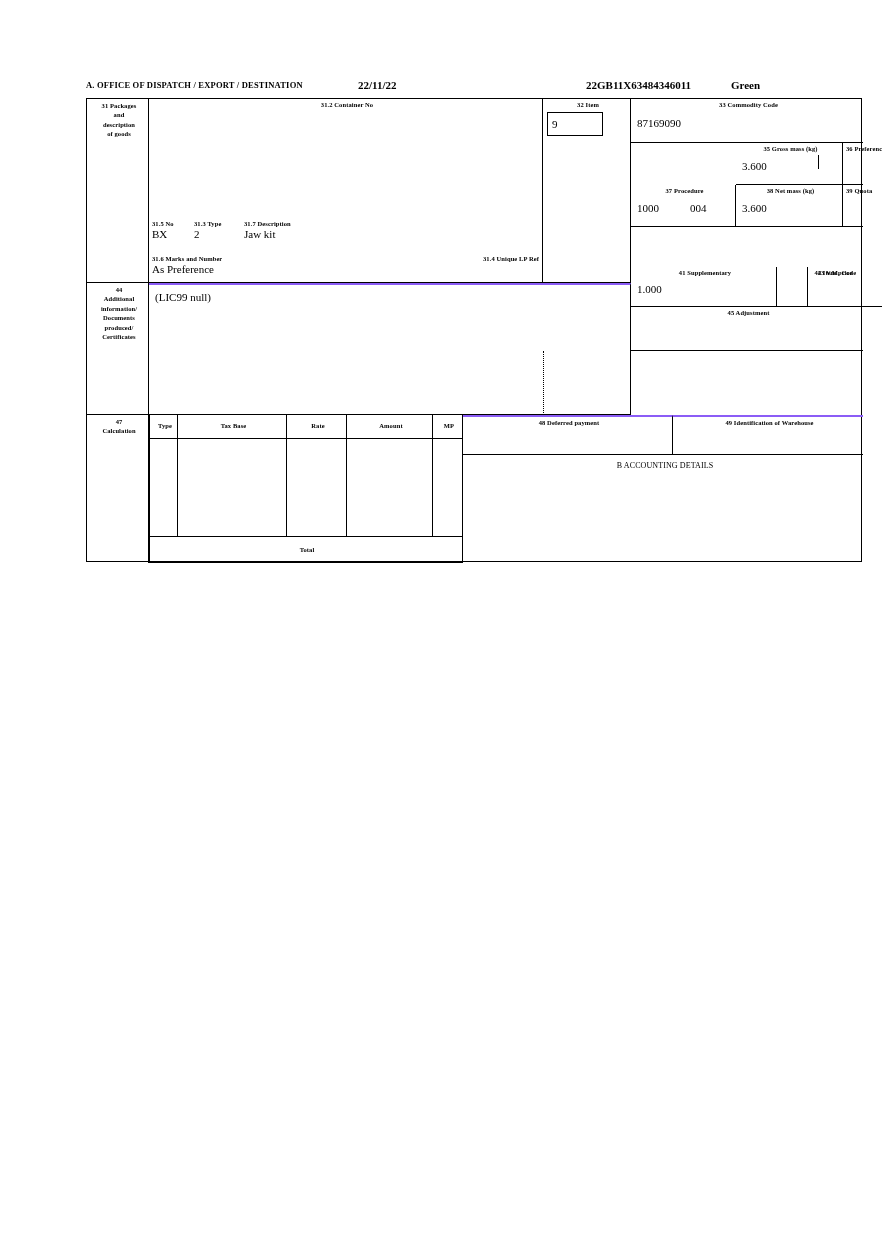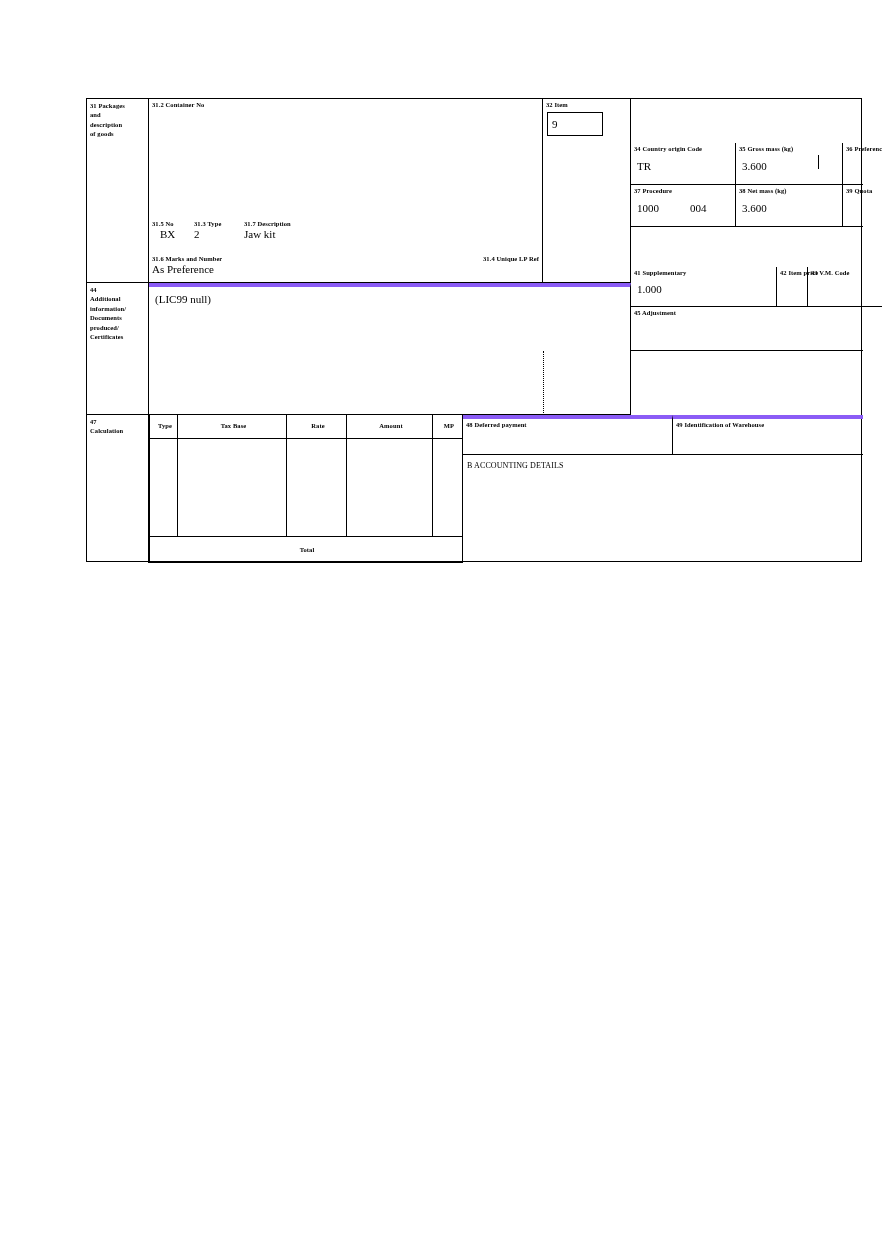--- a/index.html
+++ b/index.html
@@ -74,31 +74,32 @@
     border: 1px solid #000;
     box-sizing: border-box;
   }
 
   .cell {
     position: absolute;
     box-sizing: border-box;
   }
   .bl { border-left: 1px solid #000; }
   .br { border-right: 1px solid #000; }
-  .bt { border-top: 4px solid #8b5cf6; }
+  .bt { border-top: 2px solid #8b5cf6; }
   .bb { border-bottom: 1px solid #000; }
 
   .tag {
     font-size: 6.5px;
     font-family: "Liberation Serif", serif;
     font-weight: bold;
     line-height: 1.25;
     letter-spacing: 0.1px;
     padding: 2px 0 0 3px;
     white-space: nowrap;
+    text-align: center;
   }
   .val {
     font-size: 11px;
     font-family: "Liberation Serif", serif;
     padding-left: 4px;
     white-space: nowrap;
   }
   .val-sm {
     font-size: 10px;
   }
@@ -108,63 +109,69 @@
     position: absolute;
     border: 1px solid #000;
     box-sizing: border-box;
   }
 </style>
 </head>
 <body>
 
 <div class="page">
 
+  <div class="header-row">
+    <div class="header-label">A.  OFFICE OF DISPATCH / EXPORT / DESTINATION</div>
+    <div class="header-date">22/11/22</div>
+    <div class="header-ref">22GB11X63484346011</div>
+    <div class="header-lane">Green</div>
+  </div>
 
   <div class="form">
 
     <div class="cell br bb" style="left:0px; top:0px; width:62px; height:184px;">
       <div class="tag" style="line-height:1.45;">
         <div>31 Packages</div>
         <div>and</div>
         <div>description</div>
         <div>of goods</div>
       </div>
     </div>
 
     <div class="cell br bb" style="left:62px; top:0px; width:394px; height:184px;">
       <div class="tag">31.2 Container No</div>
       <div class="val val-sm" style="position:absolute; left:2px; top:14px;"></div>
 
       <div class="tag" style="position:absolute; left:0px; top:119px; padding-left:3px;">31.5 No</div>
       <div class="tag" style="position:absolute; left:42px; top:119px; padding-left:3px;">31.3 Type</div>
       <div class="tag" style="position:absolute; left:92px; top:119px; padding-left:3px;">31.7 Description</div>
 
-      <div class="val" style="position:absolute; left:8px; top:129px; padding-left:3px;">BX</div>
+      <div class="val" style="position:absolute; left:0px; top:129px; padding-left:3px;">BX</div>
       <div class="val" style="position:absolute; left:42px; top:129px; padding-left:3px;">2</div>
       <div class="val" style="position:absolute; left:92px; top:129px; padding-left:3px;">Jaw kit</div>
 
       <div class="tag" style="position:absolute; left:0px; top:154px; padding-left:3px;">31.6 Marks and Number</div>
       <div class="tag" style="position:absolute; left:331px; top:154px; padding-left:3px;">31.4 Unique LP Ref</div>
 
       <div class="val" style="position:absolute; left:0px; top:164px; padding-left:3px;">As Preference</div>
       <div class="val val-sm" style="position:absolute; left:331px; top:164px; padding-left:3px;"></div>
     </div>
 
     <div class="cell br bb" style="left:456px; top:0px; width:88px; height:184px;">
       <div class="tag">32 Item</div>
       <div class="itembox" style="left:4px; top:13px; width:56px; height:24px;">
         <div class="val" style="padding-left:4px; line-height:22px;">9</div>
       </div>
     </div>
 
-
-    <div class="cell br bb" style="left:544px; top:44px; width:105px; height:42px;">
-      <div class="tag">34 Country origin Code</div>
-      <div class="val" style="position:absolute; left:2px; top:17px;">TR</div>
-    </div>
+    <div class="cell bb" style="left:544px; top:0px; width:232px; height:44px;">
+      <div class="tag">33 Commodity Code</div>
+      <div class="val" style="position:absolute; left:2px; top:18px;">87169090</div>
+    </div>
+
     <div class="cell br bb" style="left:649px; top:44px; width:107px; height:42px;">
       <div class="tag">35 Gross mass (kg)</div>
       <div class="val" style="position:absolute; left:2px; top:17px;">3.600</div>
       <div style="position:absolute; left:82px; top:12px; width:1px; height:14px; background:#000;"></div>
     </div>
     <div class="cell bb" style="left:756px; top:44px; width:20px; height:42px;">
       <div class="tag" style="overflow:visible;">36 Preference</div>
       <div class="val" style="position:absolute; left:2px; top:17px;"></div>
     </div>
 

